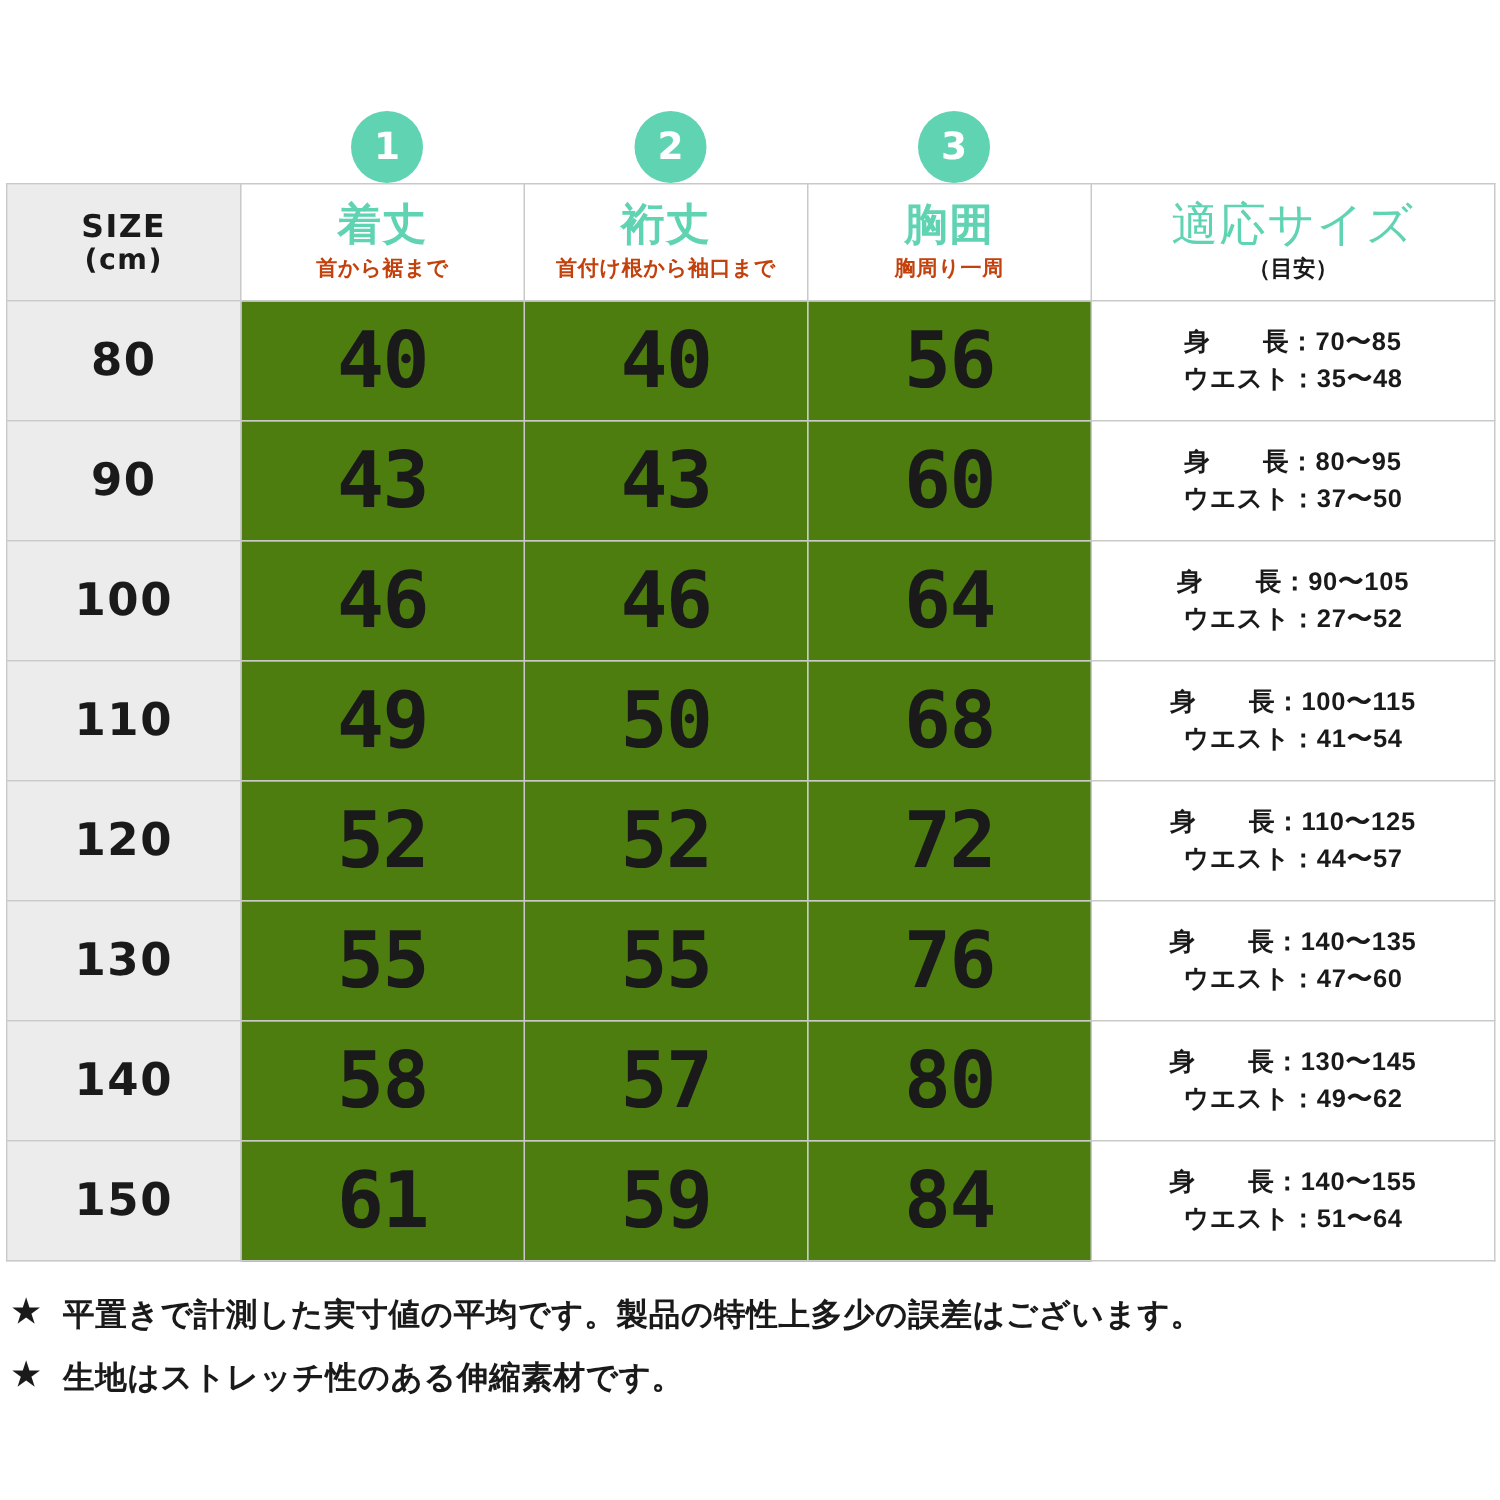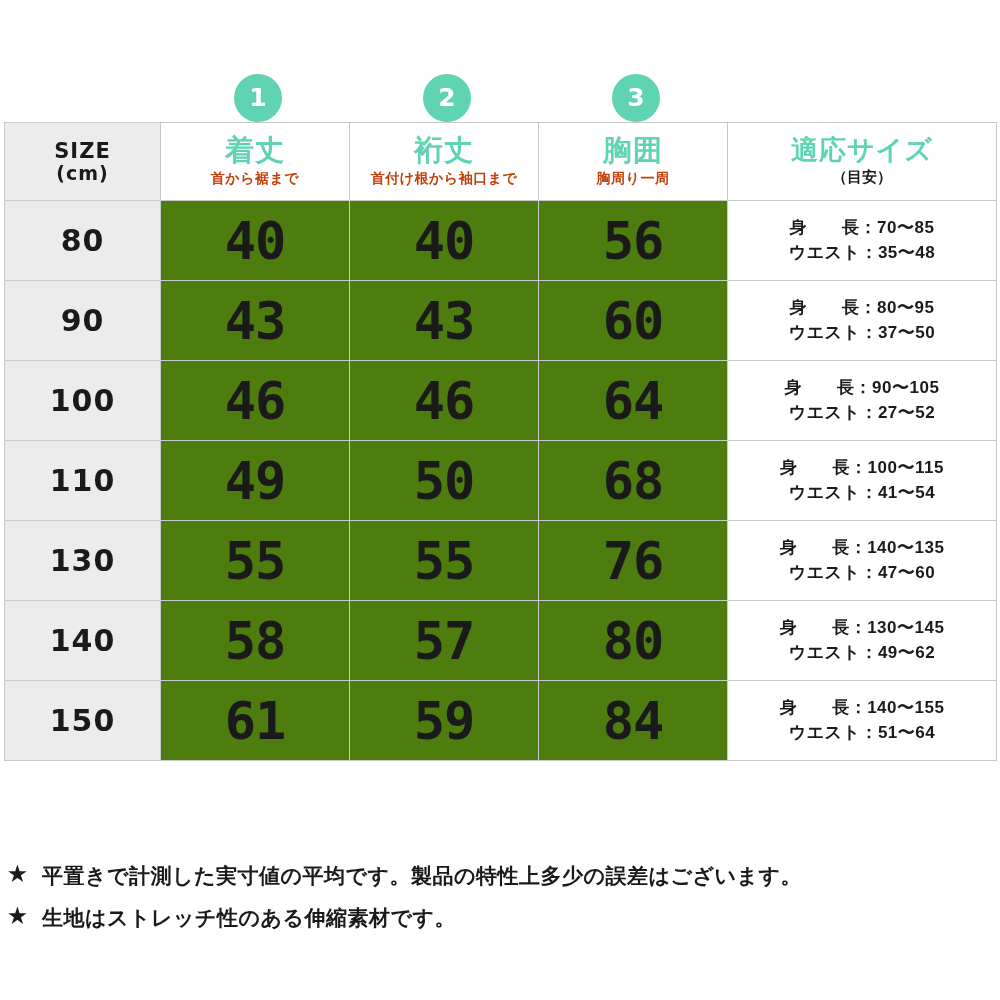--- a/index.html
+++ b/index.html
@@ -97,22 +97,22 @@
     display: block;
     color: #c2410c;
     font-size: 14px;
     font-weight: bold;
     margin-top: 4px;
     letter-spacing: 0.5px;
   }
   .fit-title {
     display: block;
     color: #5fd3b2;
-    font-size: 27px;
-    font-weight: bold;
+    font-size: 31px;
+    font-weight: normal;
     line-height: 1.05;
     letter-spacing: 1px;
   }
   .fit-sub {
     display: block;
     color: #1a1a1a;
     font-size: 15px;
     font-weight: bold;
     margin-top: 3px;
   }
@@ -240,20 +240,30 @@
         </td>
       </tr>
       <tr>
         <td class="size-cell">110</td>
         <td class="num-cell">49</td>
         <td class="num-cell">50</td>
         <td class="num-cell">68</td>
         <td class="fit-cell">
           <span class="fit-line">身　　長：100〜115</span>
           <span class="fit-line">ウエスト：41〜54</span>
+        </td>
+      </tr>
+      <tr>
+        <td class="size-cell">120</td>
+        <td class="num-cell">52</td>
+        <td class="num-cell">52</td>
+        <td class="num-cell">72</td>
+        <td class="fit-cell">
+          <span class="fit-line">身　　長：110〜125</span>
+          <span class="fit-line">ウエスト：44〜57</span>
         </td>
       </tr>
       <tr>
         <td class="size-cell">130</td>
         <td class="num-cell">55</td>
         <td class="num-cell">55</td>
         <td class="num-cell">76</td>
         <td class="fit-cell">
           <span class="fit-line">身　　長：140〜135</span>
           <span class="fit-line">ウエスト：47〜60</span>

